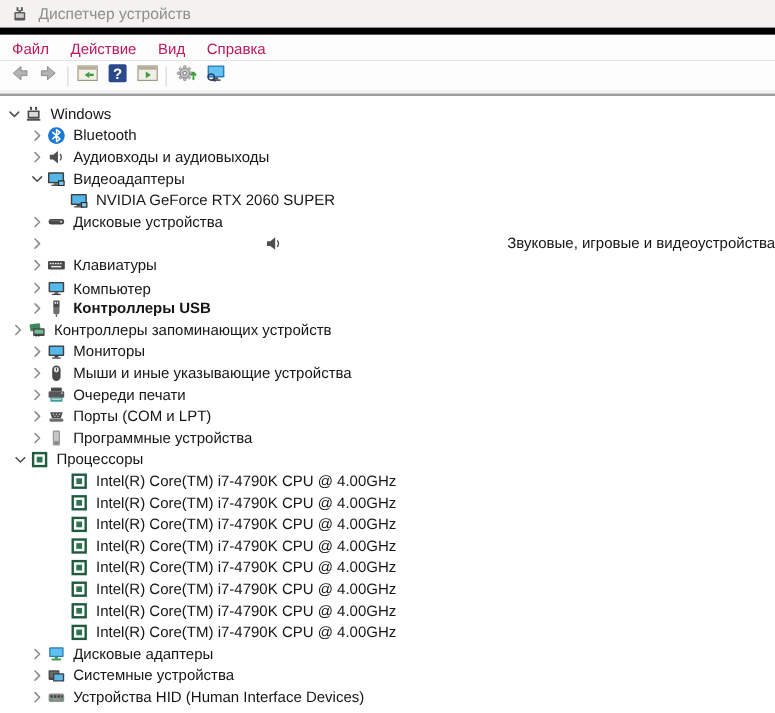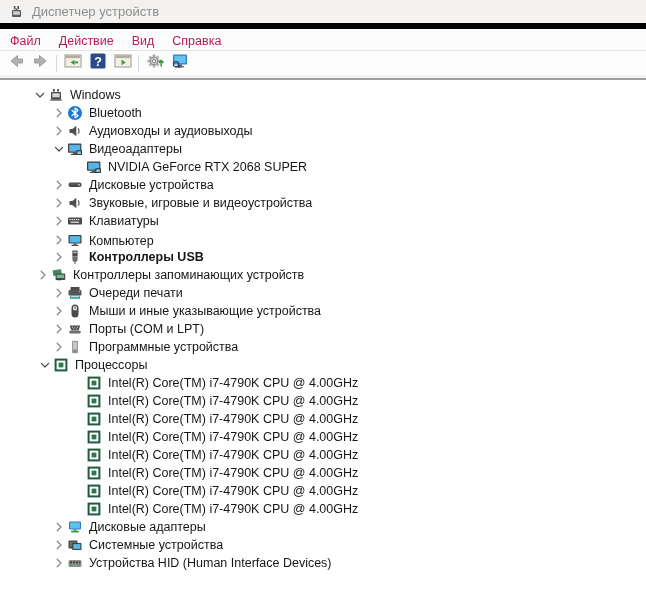--- a/index.html
+++ b/index.html
@@ -23,21 +23,21 @@
   .menu-item { padding:2px 9px; cursor:default; }
   
   .toolbar {
     height:24px; background:#fdfdfd; display:flex; align-items:center; padding-left:3px;
   }
   .tb-btn { width:25px; height:22px; display:flex; align-items:center; justify-content:center; }
   .tb-sep { width:1px; height:17px; background:#d9d9d9; margin:0 3px; flex:none; }
   .toolbar-edge { height:3px; background:#f3f3f3; border-bottom:2px solid #9d9d9d; }
   
   .tree { padding-top:6px; font-size:12.5px; color:#161616; }
-  .tree-row { height:18px; display:flex; align-items:center; cursor:default;margin-left:28px; }
+  .tree-row { height:18px; display:flex; align-items:center; cursor:default; }
   .chev { width:16px; height:16px; flex:none; display:flex; align-items:center; justify-content:center; }
   .ticon { width:16px; height:16px; flex:none; margin-right:6px; display:flex; align-items:center; justify-content:center; }
   .ticon svg, .chev svg { display:block; }
   .tlabel { white-space:nowrap; }
 </style>
 </head>
 <body>
 
 <div class="window">
   <div class="titlebar">
@@ -190,38 +190,38 @@
         <span class="ticon">
           <svg width="16" height="16" viewBox="0 0 16 16" xmlns="http://www.w3.org/2000/svg">
             <rect x="1" y="2.6" width="13.4" height="9.2" rx="0.8" fill="#3e3e3e"></rect>
             <rect x="2.2" y="3.8" width="11" height="6.8" fill="#54b7e8"></rect>
             <rect x="5.8" y="11.8" width="3.4" height="1.1" fill="#3e3e3e"></rect>
             <rect x="3.8" y="12.9" width="7.4" height="1" fill="#3e3e3e"></rect>
             <rect x="9.3" y="9.3" width="5.6" height="4.8" rx="0.5" fill="#2c2c2c"></rect>
             <rect x="10.3" y="10.3" width="3.6" height="2.8" fill="#7fccf0"></rect>
           </svg>
         </span>
-        <span class="tlabel">NVIDIA GeForce RTX 2068 SUPER</span>
+        <span class="tlabel">NVIDIA GeForce RTX 2060 SUPER</span>
       </div>
       <div class="tree-row" style="padding-left: 23px;">
         <span class="chev">
           <svg width="16" height="16" viewBox="0 0 16 16">
             <path d="M6.2 4.2 L10 8 L6.2 11.8" stroke="#8a8a8a" stroke-width="1.3" fill="none" stroke-linecap="round" stroke-linejoin="round"></path>
           </svg>
         </span>
         <span class="ticon">
           <svg width="16" height="16" viewBox="0 0 16 16" xmlns="http://www.w3.org/2000/svg">
             <rect x="1.5" y="5.5" width="13" height="4.6" rx="2" fill="#474747"></rect>
             <rect x="2.6" y="6.4" width="9" height="1" rx="0.5" fill="#6b6b6b"></rect>
             <circle cx="12" cy="7.8" r="0.9" fill="#dedede"></circle>
           </svg>
         </span>
         <span class="tlabel">Дисковые устройства</span>
       </div>
-      <div class="tree-row" style="padding-left: 23px;">
+      <div class="tree-row" style="padding-left: 23px; justify-content: space-between;">
         <span class="chev">
           <svg width="16" height="16" viewBox="0 0 16 16">
             <path d="M6.2 4.2 L10 8 L6.2 11.8" stroke="#8a8a8a" stroke-width="1.3" fill="none" stroke-linecap="round" stroke-linejoin="round"></path>
           </svg>
         </span>
         <span class="ticon">
           <svg width="16" height="16" viewBox="0 0 16 16" xmlns="http://www.w3.org/2000/svg">
             <path d="M2.5 6 H5.3 L9.3 2.8 V13.2 L5.3 10 H2.5 Z" fill="#4f4f4f"></path>
             <path d="M11 5.3 Q13.2 8 11 10.7" stroke="#4f4f4f" stroke-width="1.1" fill="none"></path>
           </svg>
@@ -300,43 +300,59 @@
         <span class="tlabel">Контроллеры запоминающих устройств</span>
       </div>
       <div class="tree-row" style="padding-left: 23px;">
         <span class="chev">
           <svg width="16" height="16" viewBox="0 0 16 16">
             <path d="M6.2 4.2 L10 8 L6.2 11.8" stroke="#8a8a8a" stroke-width="1.3" fill="none" stroke-linecap="round" stroke-linejoin="round"></path>
           </svg>
         </span>
         <span class="ticon">
           <svg width="16" height="16" viewBox="0 0 16 16" xmlns="http://www.w3.org/2000/svg">
+            <rect x="1.5" y="3" width="13" height="8.6" rx="0.8" fill="#3e3e3e"></rect>
+            <rect x="2.7" y="4.1" width="10.6" height="6.4" fill="#55b9ea"></rect>
+            <rect x="6.5" y="11.6" width="3" height="1.2" fill="#3e3e3e"></rect>
+            <rect x="4.5" y="12.8" width="7" height="1.1" fill="#3e3e3e"></rect>
+          </svg>
+        </span>
+        <span class="tlabel">Мониторы</span>
+      </div>
+      <div class="tree-row" style="padding-left: 23px;">
+        <span class="chev">
+          <svg width="16" height="16" viewBox="0 0 16 16">
+            <path d="M6.2 4.2 L10 8 L6.2 11.8" stroke="#8a8a8a" stroke-width="1.3" fill="none" stroke-linecap="round" stroke-linejoin="round"></path>
+          </svg>
+        </span>
+        <span class="ticon">
+          <svg width="16" height="16" viewBox="0 0 16 16" xmlns="http://www.w3.org/2000/svg">
+            <rect x="4.5" y="1.5" width="7" height="13" rx="3.5" fill="#4a4a4a"></rect>
+            <rect x="6" y="2.8" width="4" height="4.6" rx="2" fill="#e9e9e9"></rect>
+            <rect x="7.6" y="3.4" width="0.9" height="2.6" fill="#4a4a4a"></rect>
+          </svg>
+        </span>
+        <span class="tlabel">Мыши и иные указывающие устройства</span>
+      </div>
+      <div class="tree-row" style="padding-left: 23px;">
+        <span class="chev">
+          <svg width="16" height="16" viewBox="0 0 16 16">
+            <path d="M6.2 4.2 L10 8 L6.2 11.8" stroke="#8a8a8a" stroke-width="1.3" fill="none" stroke-linecap="round" stroke-linejoin="round"></path>
+          </svg>
+        </span>
+        <span class="ticon">
+          <svg width="16" height="16" viewBox="0 0 16 16" xmlns="http://www.w3.org/2000/svg">
             <rect x="3.5" y="2" width="9" height="3" fill="#4a4a4a"></rect>
             <rect x="1.5" y="5" width="13" height="5.4" rx="1" fill="#565656"></rect>
             <rect x="3" y="10.4" width="10" height="3.4" fill="#3aa3a0"></rect>
             <rect x="4" y="11.2" width="8" height="0.9" fill="#eaeaea"></rect>
             <circle cx="12.6" cy="6.6" r="0.7" fill="#9fe0de"></circle>
           </svg>
         </span>
         <span class="tlabel">Очереди печати</span>
-      </div>
-      <div class="tree-row" style="padding-left: 23px;">
-        <span class="chev">
-          <svg width="16" height="16" viewBox="0 0 16 16">
-            <path d="M6.2 4.2 L10 8 L6.2 11.8" stroke="#8a8a8a" stroke-width="1.3" fill="none" stroke-linecap="round" stroke-linejoin="round"></path>
-          </svg>
-        </span>
-        <span class="ticon">
-          <svg width="16" height="16" viewBox="0 0 16 16" xmlns="http://www.w3.org/2000/svg">
-            <rect x="4.5" y="1.5" width="7" height="13" rx="3.5" fill="#4a4a4a"></rect>
-            <rect x="6" y="2.8" width="4" height="4.6" rx="2" fill="#e9e9e9"></rect>
-            <rect x="7.6" y="3.4" width="0.9" height="2.6" fill="#4a4a4a"></rect>
-          </svg>
-        </span>
-        <span class="tlabel">Мыши и иные указывающие устройства</span>
       </div>
       <div class="tree-row" style="padding-left: 23px;">
         <span class="chev">
           <svg width="16" height="16" viewBox="0 0 16 16">
             <path d="M6.2 4.2 L10 8 L6.2 11.8" stroke="#8a8a8a" stroke-width="1.3" fill="none" stroke-linecap="round" stroke-linejoin="round"></path>
           </svg>
         </span>
         <span class="ticon">
           <svg width="16" height="16" viewBox="0 0 16 16" xmlns="http://www.w3.org/2000/svg">
             <path d="M2.8 4.6 H13.2 L11.6 9.6 H4.4 Z" fill="#4a4a4a"></path>

